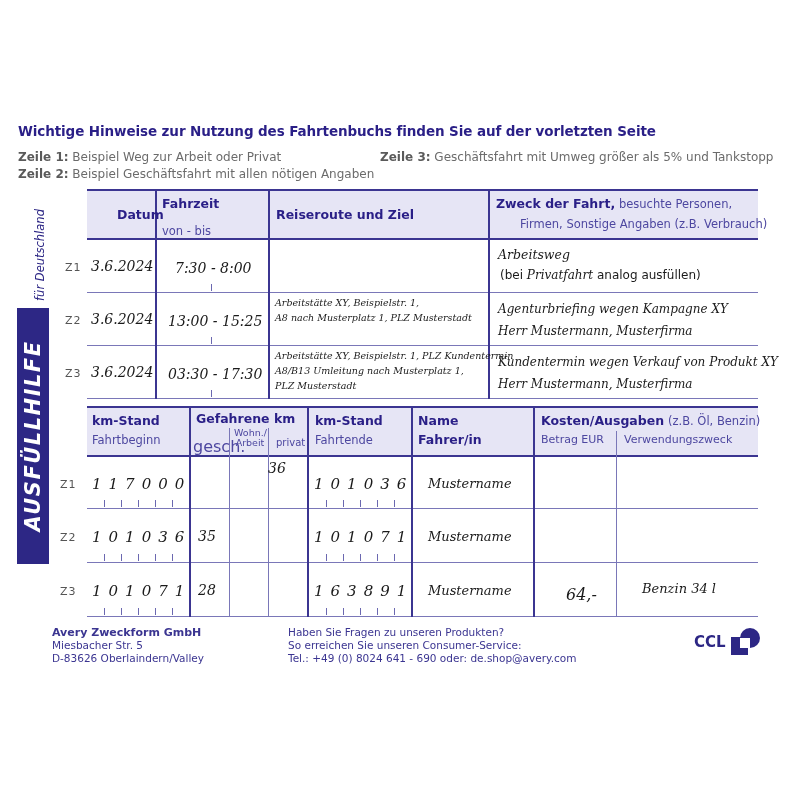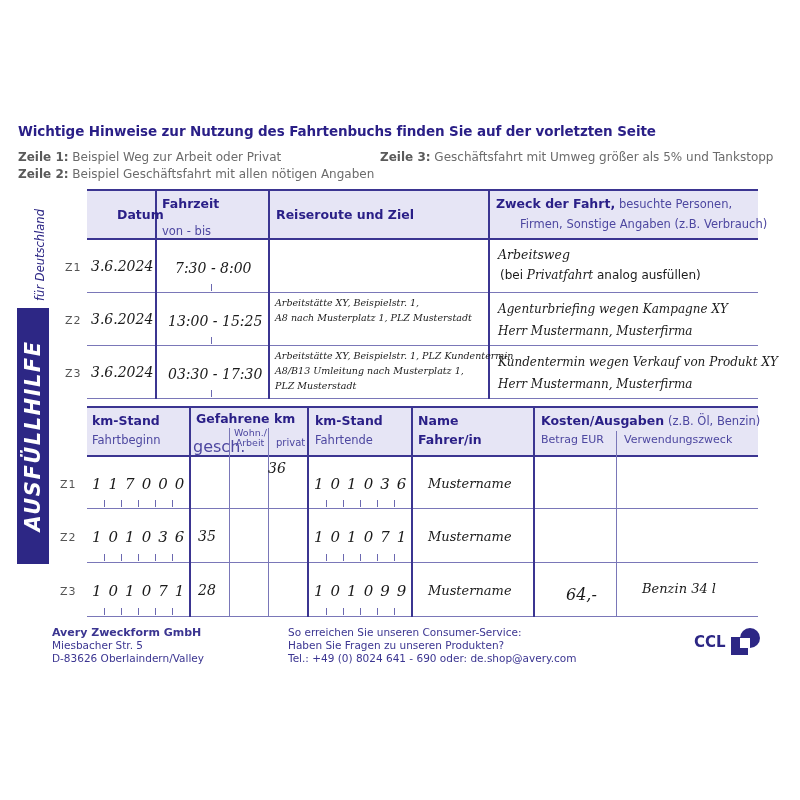--- a/index.html
+++ b/index.html
@@ -197,35 +197,35 @@
     <div class="abs hand" style="left:566px;top:531px;font-size:13px;"></div>
     <div class="abs hand" style="left:642px;top:527px;font-size:13px;"></div>
   </div>
 
   <div>
     <div class="abs rowlbl" style="left:60px;top:585px;">Z3</div>
     <div class="abs digits" style="left:92px;top:582px;">101071</div>
     <div class="abs hand" style="left:198px;top:582px;font-size:14px;">28</div>
     <div class="abs hand" style="left:240px;top:582px;font-size:14px;"></div>
     <div class="abs hand" style="left:276px;top:582px;font-size:14px;"></div>
-    <div class="abs digits" style="left:314px;top:582px;">101099</div>
+    <div class="abs digits" style="left:314px;top:582px;">163891</div>
     <div class="abs hand" style="left:428px;top:583px;font-size:13px;">Mustername</div>
     <div class="abs hand" style="left:566px;top:585px;font-size:16px;">64,-</div>
     <div class="abs hand" style="left:642px;top:581px;font-size:13px;">Benzin 34 l</div>
   </div>
 </div>
 
 <div class="abs foot" style="left:52px;top:626px;">
   <div><b>Avery Zweckform GmbH</b></div>
   <div>Miesbacher Str. 5</div>
   <div>D-83626 Oberlaindern/Valley</div>
 </div>
 <div class="abs foot" style="left:288px;top:626px;">
+  <div>Haben Sie Fragen zu unseren Produkten?</div>
   <div>So erreichen Sie unseren Consumer-Service:</div>
-  <div>Haben Sie Fragen zu unseren Produkten?</div>
   <div>Tel.: +49 (0) 8024 641 - 690 oder: de.shop@avery.com</div>
 </div>
 <div class="abs" style="left:694px;top:628px;display:flex;align-items:center;gap:5px;">
   <span style="font-weight:bold;font-size:15px;color:#2d2785;">CCL</span>
   <svg width="30" height="28" viewBox="0 0 30 28">
     <rect x="0" y="9" width="17" height="18" fill="#2d2785"></rect>
     <circle cx="19" cy="10" r="10" fill="#2d2785"></circle>
     <rect x="9" y="10" width="10" height="10" fill="#ffffff"></rect>
   </svg>
 </div>

